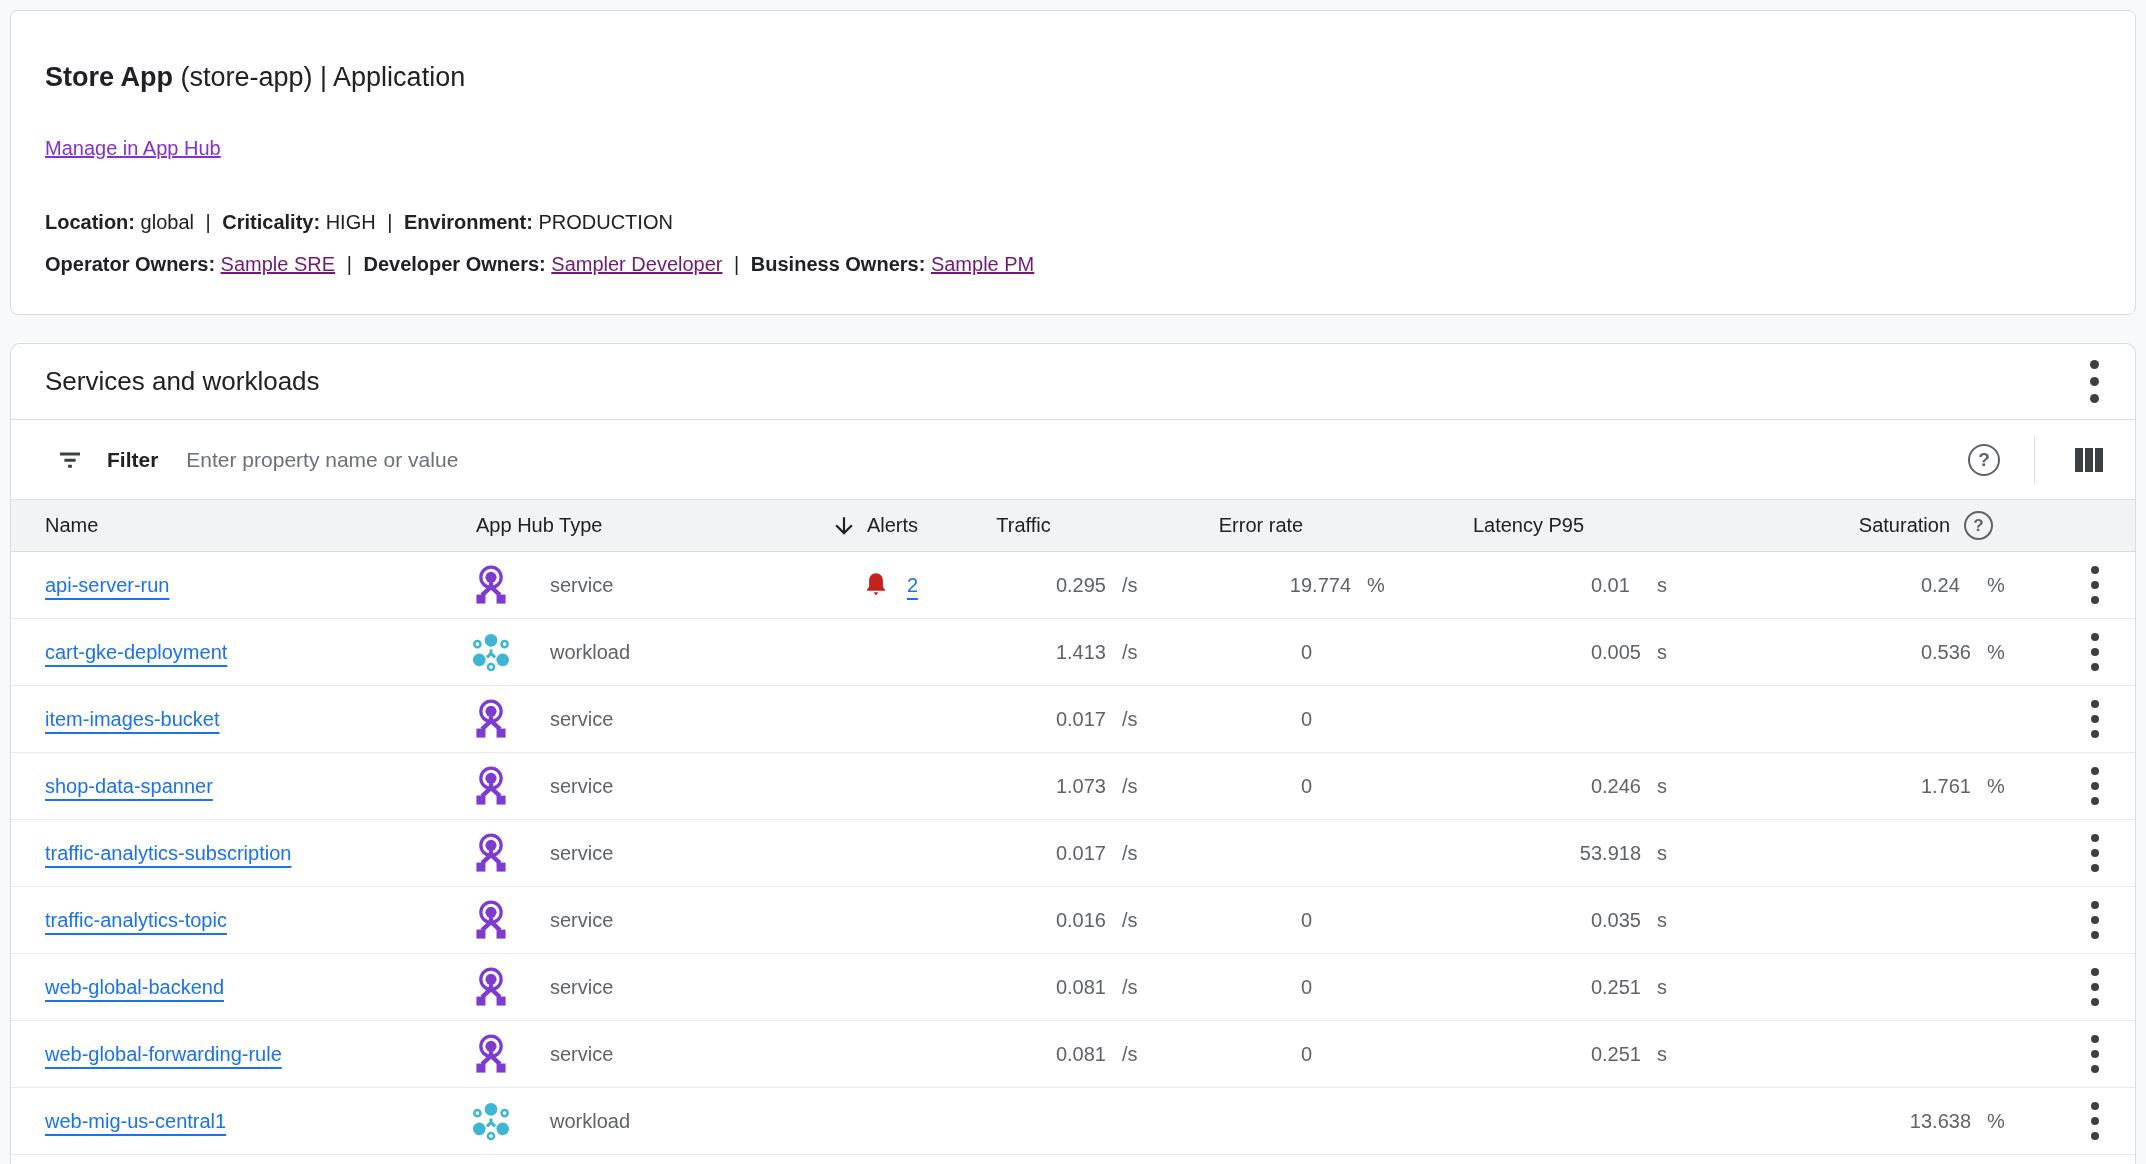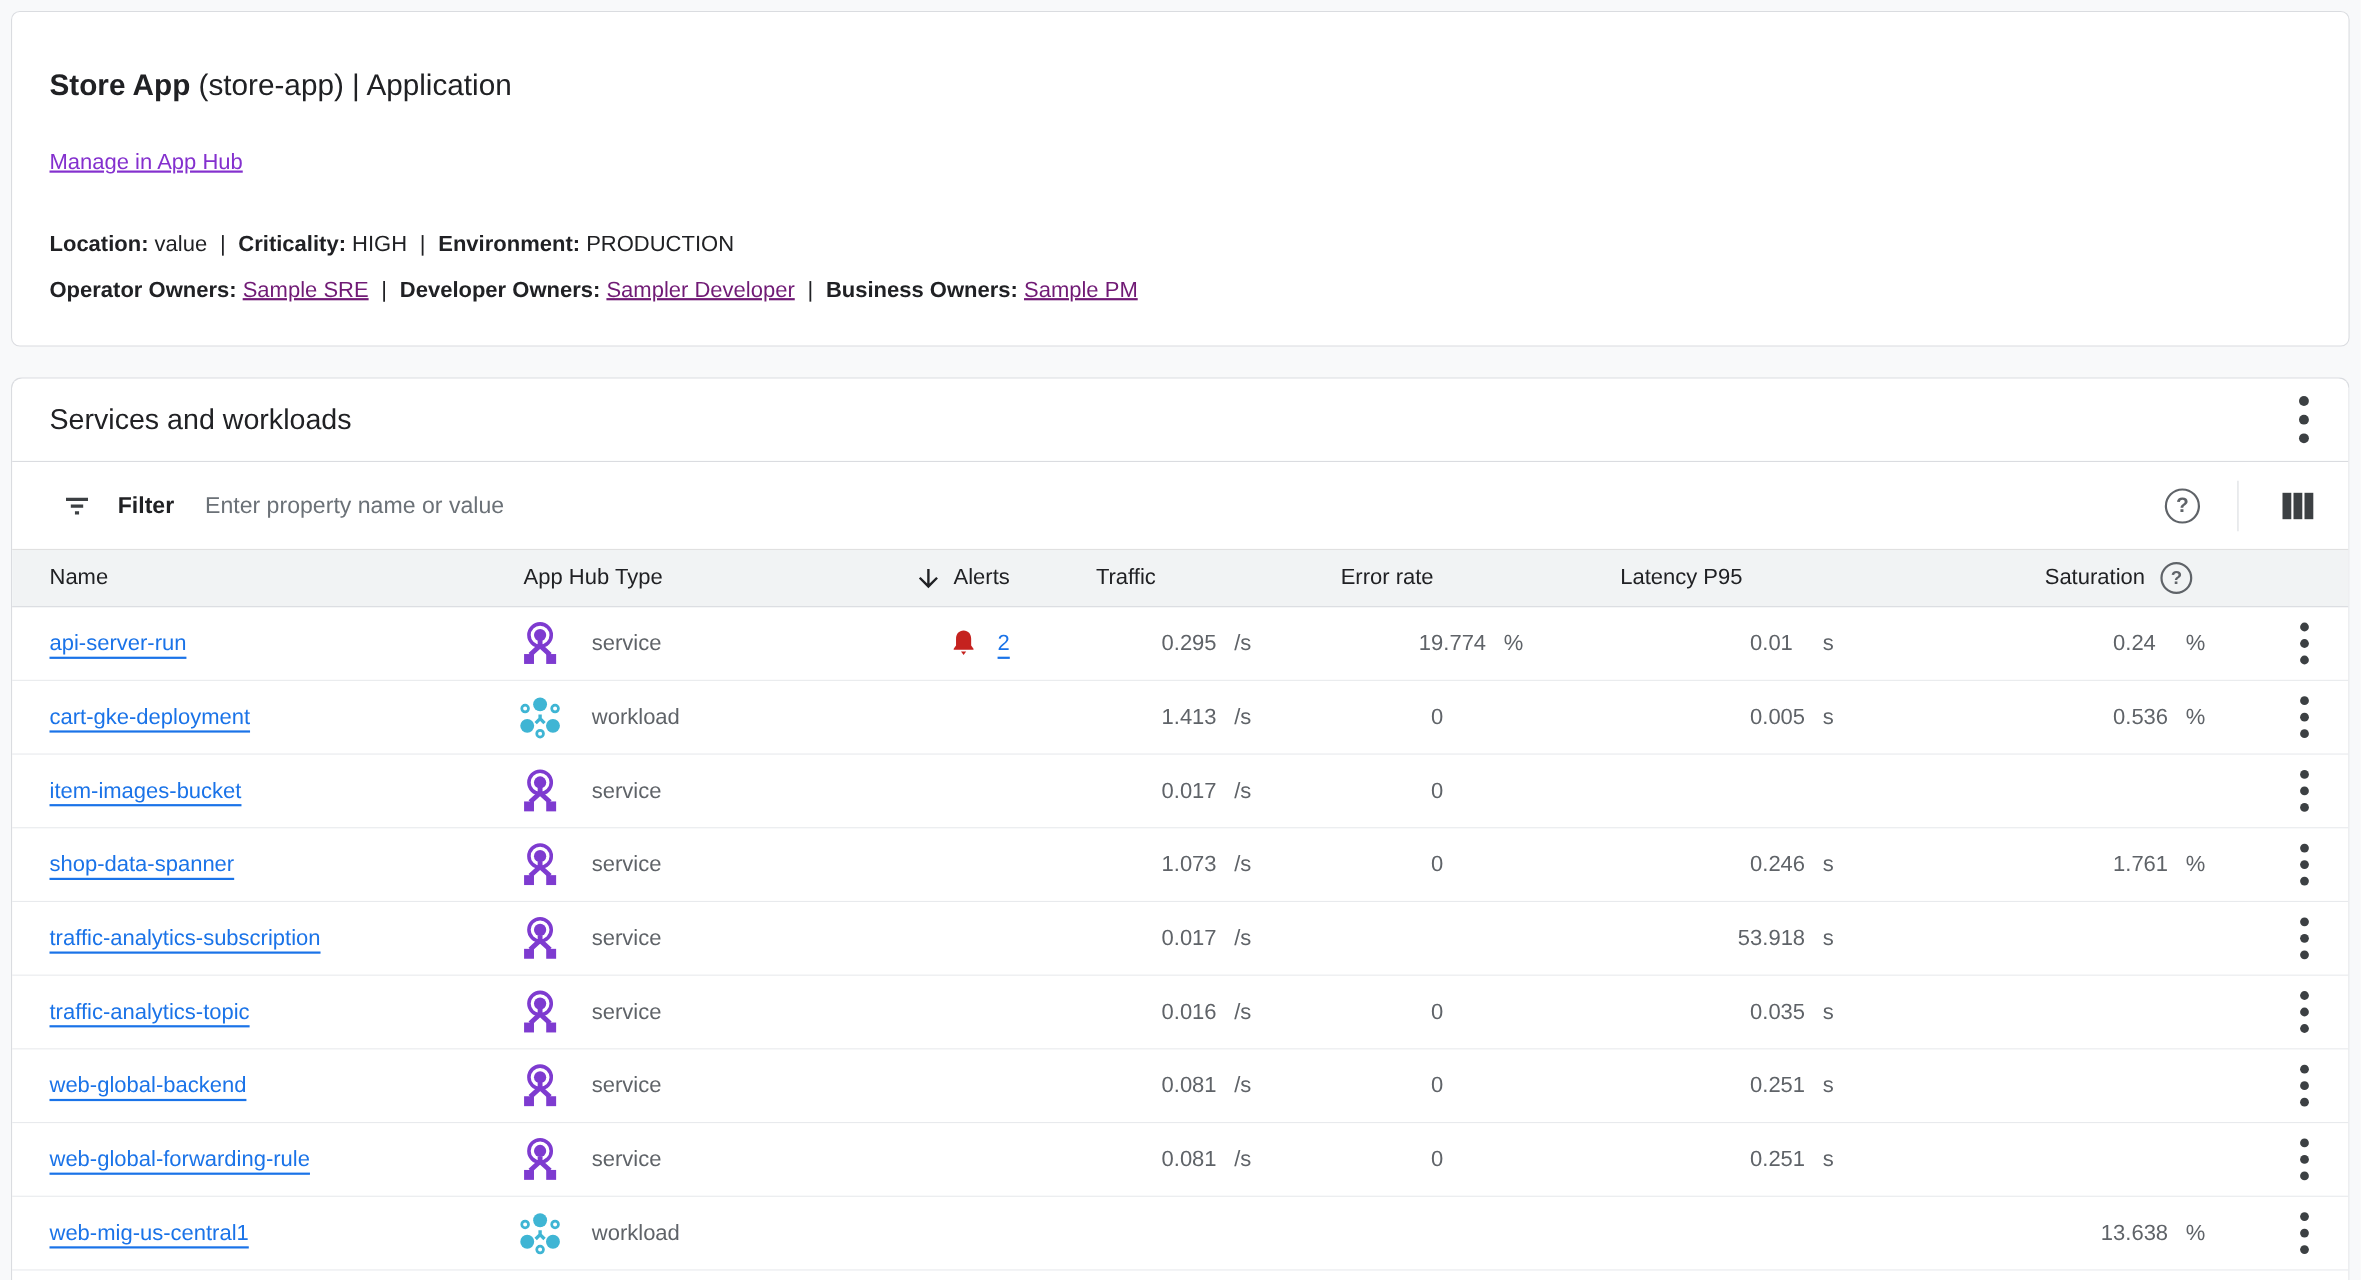--- a/index.html
+++ b/index.html
@@ -66,42 +66,42 @@
   .thead {
     height: 52px; background: #f1f3f4; border-bottom: 1px solid #dadce0;
     font-size: 20px; font-weight: 500; color: #202124;
   }
   .th-num { text-align: center; padding-right: 35px; }
   .th-alerts { display: flex; align-items: center; justify-content: flex-end; gap: 10px; padding-right: 8px; cursor: pointer; }
   .th-sat { display: flex; align-items: center; justify-content: flex-end; gap: 14px; padding-right: 28px; text-align: right; }
   .help-circle.small { width: 29px; height: 29px; border-width: 2px; font-size: 17px; }
   .trow { height: 67px; border-bottom: 1px solid #e8eaed; font-size: 20px; }
   .cell-name a { color: #1a73e8; font-size: 20px; text-decoration: underline; text-underline-offset: 6px; cursor: pointer; }
-  .cell-type { display: flex; align-items: center; gap: 24px; padding-left: 2px; color: #5f6368; }
+  .cell-type { display: flex; align-items: center; gap: 36px; padding-left: 2px; color: #5f6368; }
   .cell-type svg { flex: 0 0 auto; }
   .cell-alerts { display: flex; align-items: center; justify-content: flex-end; gap: 16px; padding-right: 8px; }
   .cell-alerts a { color: #1a73e8; text-decoration: underline; text-underline-offset: 6px; cursor: pointer; }
   .cell-num { display: flex; align-items: center; justify-content: flex-end; color: #5f6368; }
   .cell-num .val { text-align: left; white-space: pre; }
   .cell-num .ph { visibility: hidden; }
   .cell-num .unit { width: 50px; padding-left: 16px; text-align: left; flex: 0 0 auto; }
   .cell-menu { display: flex; justify-content: center; padding-left: 34px; }
   .th-type { padding-left: 10px; }
 </style>
 </head>
 <body>
 
 <div class="card card-app">
   <div class="app-title"><b>Store App</b><span> (store-app) | Application</span></div>
   <div class="manage-link-row">
     <a class="purple-link">Manage in App Hub</a>
   </div>
   <div class="meta-line">
     <b>Location:</b>
-    <span>value</span>
+    <span>global</span>
     <span class="sep">|</span>
     <b>Criticality:</b>
     <span>HIGH</span>
     <span class="sep">|</span>
     <b>Environment:</b>
     <span>PRODUCTION</span>
   </div>
   <div class="meta-line2">
     <b>Operator Owners:</b>
     <a class="blue-link">Sample SRE</a>

